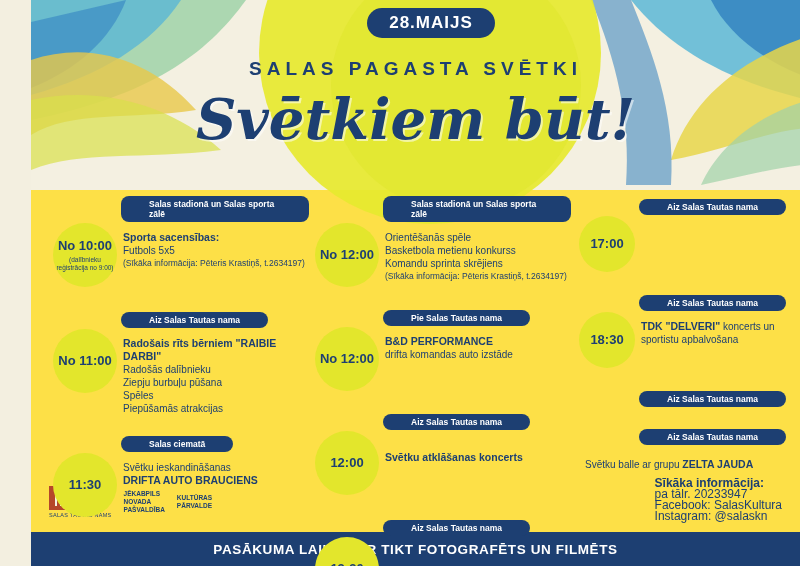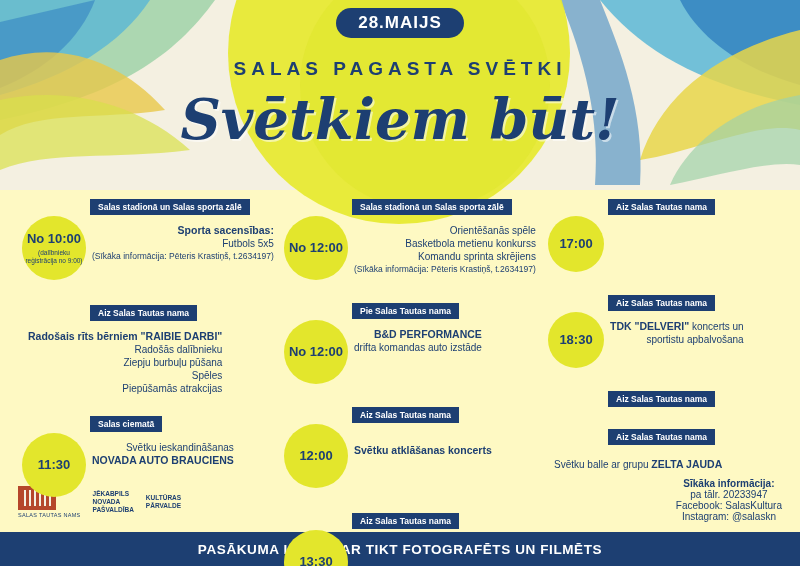--- a/index.html
+++ b/index.html
@@ -8,21 +8,22 @@
     width: 800px; height: 566px;
     font-family: "Liberation Sans", sans-serif;
     background: #f3efe0;
     position: relative;
     overflow: hidden;
   }
 
   
   .poster {
     position:absolute; inset:0;
-    background:#fef9c3;
+    background:#fde047;
+    margin-left:31px;
   }
   .art {
     position:absolute; left:0; top:0; width:800px; height:190px;
     overflow:hidden;
   }
   .art svg { display:block; }
 
   
   .title-circle {
     position:absolute;
@@ -80,22 +81,22 @@
   .col-c { left:548px; width:236px; }
 
   .entry { position:relative; margin-bottom:14px; }
 
   .venue {
     margin-left:68px;
     background:#1d3f72;
     color:#fff;
     font-size:8.5px;
     font-weight:bold;
-    border-radius:0;
-    padding:3px 8px;
+    border-radius:8px;
+    padding:3px 28px;
     display:inline-block;
     margin-bottom:-9px;
     position:relative;
     z-index:3;
   }
   .body-row { display:flex; align-items:flex-start; }
   .circ {
     width:64px; height:64px; min-width:64px;
     border-radius:50%;
     background:#e3e62c;
@@ -108,21 +109,20 @@
     margin-top:2px;
   }
   .circ .t1 { font-size:13px; line-height:14px; }
   .circ .note { font-size:6.5px; font-weight:normal; line-height:8px; text-align:center; margin-top:3px; }
   .txt {
     margin-left:6px;
     padding-top:10px;
     color:#1d3f72;
     font-size:10px;
     line-height:13px;
-    text-align:right;
   }
   .txt .h { font-weight:bold; font-size:10.5px; }
   .txt .sm { font-size:8.5px; }
   .txt .line { }
 
   
   .col-c .venue { margin-left:60px; }
   .col-c .circ { width:56px; height:56px; min-width:56px; font-size:13px; }
   .col-c .txt { padding-top:14px; font-size:10px; }
 
@@ -138,23 +138,23 @@
   }
   .logo-mark:after{
     content:""; position:absolute; left:3px; top:4px; right:3px; bottom:4px;
     background:repeating-linear-gradient(90deg,#b5472a 0 3px,#f4f0e1 3px 5px);
   }
   .logo-cap { font-size:5.5px; color:#1d3f72; letter-spacing:.3px; margin-top:2px; }
   .logo-txt { font-size:6.5px; font-weight:bold; color:#1d3f72; line-height:8px; }
 
   .contact {
     position:absolute; right:18px; bottom:44px;
-    text-align:center;
-    color:#1d3f72;
-    font-size:10px;
+    text-align:left;
+    color:#1d3f72;
+    font-size:12px;
     line-height:11px;
   }
   .contact .b { font-weight:bold; }
 
   .footbar {
     position:absolute; left:0; right:0; bottom:0;
     height:34px;
     background:#1d3f72;
     color:#fff;
     display:flex; align-items:center; justify-content:center;
@@ -204,39 +204,42 @@
             <div class="h">Sporta sacensības:</div>
             <div class="line">Futbols 5x5</div>
             <div class="sm">(Sīkāka informācija: Pēteris Krastiņš, t.2634197)</div>
           </div>
         </div>
       </div>
 
       <div class="entry" style="margin-top:22px;">
         <div class="venue">Aiz Salas Tautas nama</div>
         <div class="body-row">
+          <div class="circ">
+            <span class="t1">No 11:00</span>
+          </div>
           <div class="txt">
             <div class="h">Radošais rīts bērniem "RAIBIE DARBI"</div>
             <div class="line">Radošās dalībnieku</div>
             <div class="line">Ziepju burbuļu pūšana</div>
             <div class="line">Spēles</div>
             <div class="line">Piepūšamās atrakcijas</div>
           </div>
         </div>
       </div>
 
       <div class="entry" style="margin-top:18px;">
         <div class="venue">Salas ciematā</div>
         <div class="body-row">
           <div class="circ">
             <span class="t1">11:30</span>
           </div>
           <div class="txt">
             <div class="line">Svētku ieskandināšanas</div>
-            <div class="h">NOVADA AUTO BRAUCIENS</div>
+            <div class="h">DRIFTA AUTO BRAUCIENS</div>
           </div>
         </div>
       </div>
 
     </div>
 
     <div class="col col-b">
 
       <div class="entry">
         <div class="venue">Salas stadionā un Salas sporta zālē</div>

